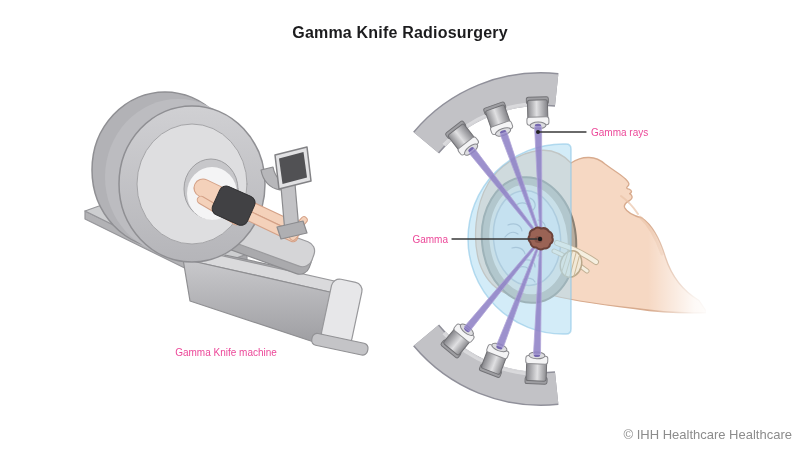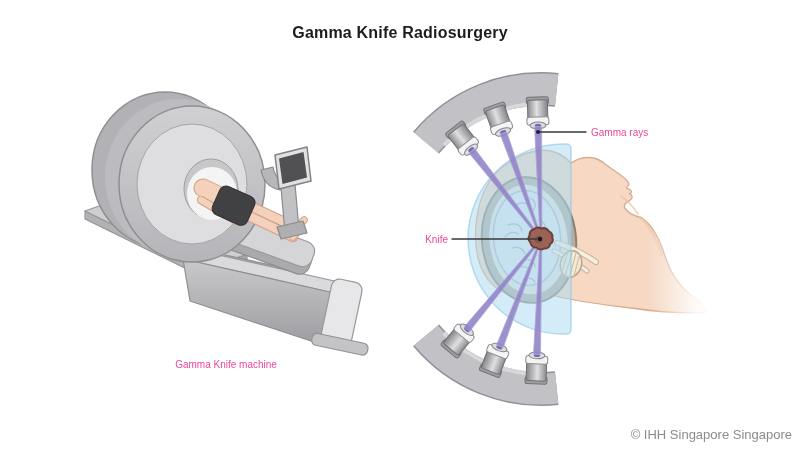--- a/index.html
+++ b/index.html
@@ -2,21 +2,21 @@
 <html><head>
 <meta charset="utf-8">
 <style>
   html,body{margin:0;padding:0;background:#fff;}
   #canvas{position:relative;width:800px;height:450px;background:#ffffff;overflow:hidden;
           font-family:"Liberation Sans",sans-serif;}
   #scene{position:absolute;left:0;top:0;}
   .lbl{position:absolute;color:#ec4899;font-size:10px;line-height:17px;white-space:nowrap;}
   #title{position:absolute;left:0;top:24px;width:800px;text-align:center;
          font-size:16px;font-weight:bold;color:#1c1c1e;letter-spacing:.2px;}
-  #machine-caption{left:120px;top:356px;width:212px;text-align:center;}
+  #machine-caption{left:120px;top:344px;width:212px;text-align:center;}
   #gamma-rays-label{left:591px;top:124px;}
   #tumour-label{left:366px;top:231px;width:82px;text-align:right;}
   #copyright{position:absolute;right:8px;top:427px;font-size:13px;color:#8c8c8c;}
 </style>
 </head>
 <body>
 
 <div id="canvas">
 
   <svg id="scene" width="800" height="450" viewBox="0 0 800 450">
@@ -250,15 +250,15 @@
         <circle cx="538" cy="132" r="2" fill="#222222"></circle>
         <line x1="452" y1="239" x2="537" y2="239" stroke="#3a3a3a" stroke-width="1.3"></line>
         <circle cx="540" cy="239" r="2.2" fill="#1a1a1a"></circle>
       </g>
     </g>
   </svg>
 
   <div id="title">Gamma Knife Radiosurgery</div>
   <div id="machine-caption" class="lbl">Gamma Knife machine</div>
   <div id="gamma-rays-label" class="lbl">Gamma rays</div>
-  <div id="tumour-label" class="lbl">Knife</div>
-  <div id="copyright">© IHH Singapore Singapore</div>
+  <div id="tumour-label" class="lbl">Gamma</div>
+  <div id="copyright">© IHH Healthcare Healthcare</div>
 </div>
 
 </body></html>

